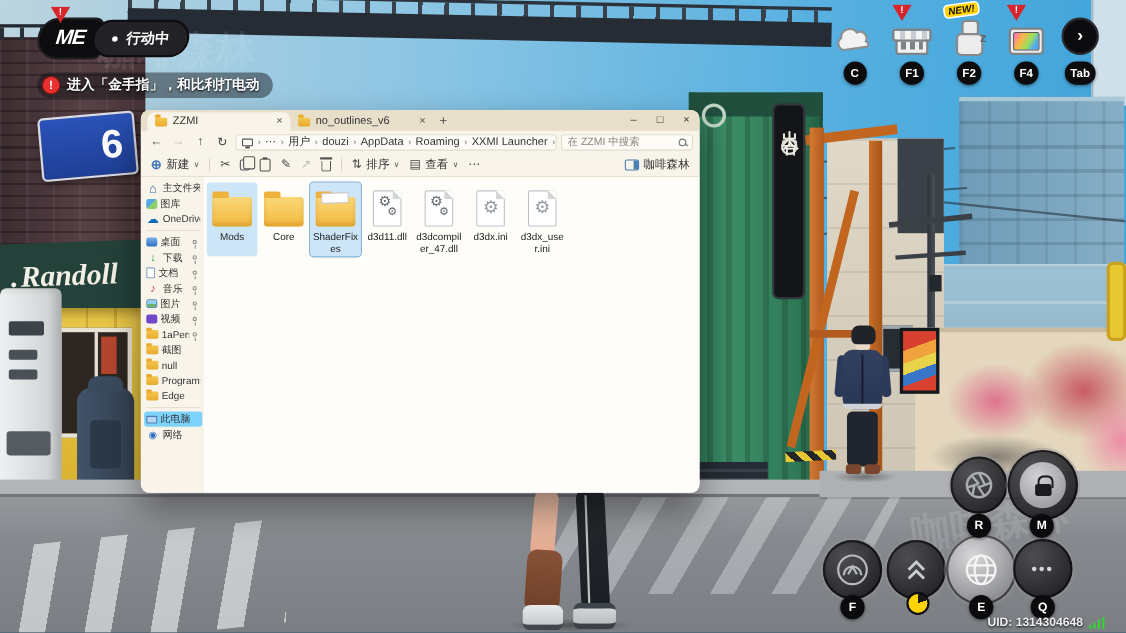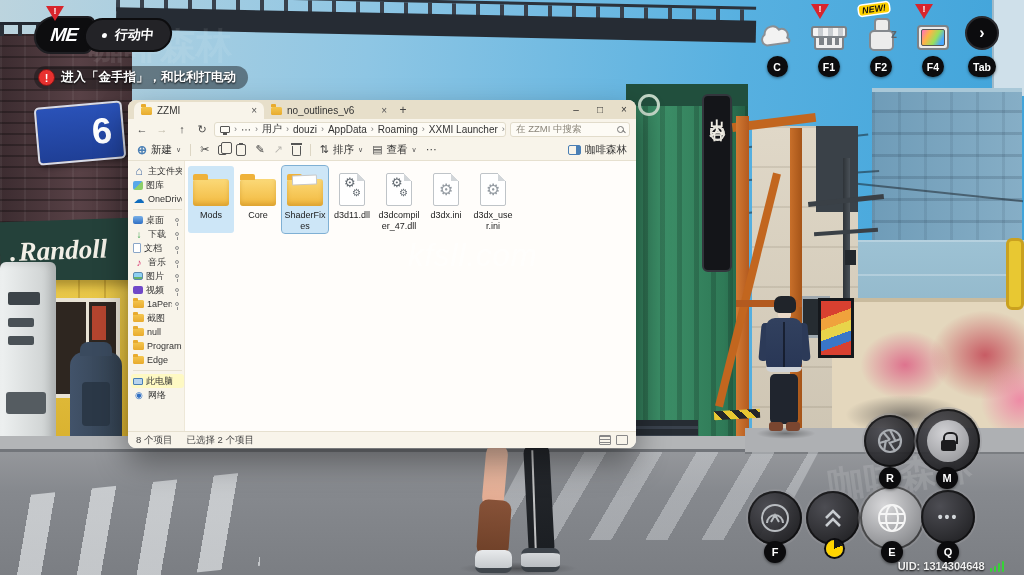--- a/index.html
+++ b/index.html
@@ -179,21 +179,21 @@
   .ic-paste{width:10px;height:12px;border:1.2px solid #555;border-radius:2px;position:relative;}
   .ic-paste::before{content:"";position:absolute;top:-2px;left:2px;width:4px;height:2px;background:#555;}
   .ic-trash{width:9px;height:10px;border:1.2px solid #555;border-top:none;border-radius:0 0 2px 2px;position:relative;margin-top:3px;}
   .ic-trash::before{content:"";position:absolute;top:-3px;left:-2px;right:-2px;height:1.5px;background:#555;}
   .ic-details{width:13px;height:10px;border:1.2px solid #4a7fb5;border-radius:2px;position:relative;}
   .ic-details::after{content:"";position:absolute;right:0;top:0;bottom:0;width:4px;background:#4a7fb5;}
   .tb-right{margin-left:auto;display:flex;align-items:center;gap:4px;}
   .winbody{flex:1;display:flex;min-height:0;}
   .sidebar{width:57px;background:#f8f4ea;border-right:1px solid #eee8d8;padding:3px 0 0 3px;overflow:hidden;flex:0 0 auto;}
   .srow{display:flex;align-items:center;gap:3px;height:14px;padding:0 2px;border-radius:3px;font-size:9px;color:#333;white-space:nowrap;overflow:hidden;}
-  .srow.sel{background:#fef9c3;}
+  .srow.sel{background:#7dd3fc;}
   .slabel{overflow:hidden;white-space:nowrap;}
   .sdivider{height:1px;background:#e6e0cf;margin:3px 2px;}
   .pin{width:4px;height:4px;border:1px solid #909090;border-radius:50%;position:relative;margin-left:auto;margin-right:3px;flex:0 0 auto;}
   .pin::after{content:"";position:absolute;left:1px;top:4px;width:1px;height:3px;background:#909090;}
   .si{width:12px;height:12px;flex:0 0 12px;display:flex;align-items:center;justify-content:center;font-size:10px;}
   .si-home::before{content:"⌂";color:#4a6fa5;font-size:12px;}
   .si-gallery{background:linear-gradient(135deg,#58a8e8 50%,#8ccf6a 50%);border-radius:2px;width:10px;height:9px;flex-basis:10px;}
   .si-cloud::before{content:"☁";color:#0f6cbd;font-size:11px;}
   .si-desktop{background:linear-gradient(#7ab1e8,#2f6fc4);border-radius:2px;width:10px;height:8px;flex-basis:10px;}
   .si-down::before{content:"↓";color:#2f9e44;font-weight:700;}
@@ -517,28 +517,20 @@
         <div class="fitem">
             <div class="ficon">
               <div class="fpage">
                 <span class="gear3">⚙</span>
               </div>
             </div>
             <div class="flabel">d3dx_user.ini</div>
           </div>
       </div>
     </div>
-    <div class="statusbar">
-      <span>8 个项目</span>
-      <span>已选择 2 个项目</span>
-      <div class="sb-right">
-        <span class="vico lines"></span>
-        <span class="vico"></span>
-      </div>
-    </div>
   </div>
 
   <div class="abs wm wm-c1">咖啡森林</div>
   <div class="abs wm wm-site">kfsll.com</div>
   <div class="abs wm wm-c2">咖啡森林</div>
 
   <div class="abs badge">
     <div class="badge-left">
         <span class="badge-logo">ME</span>
       </div>

